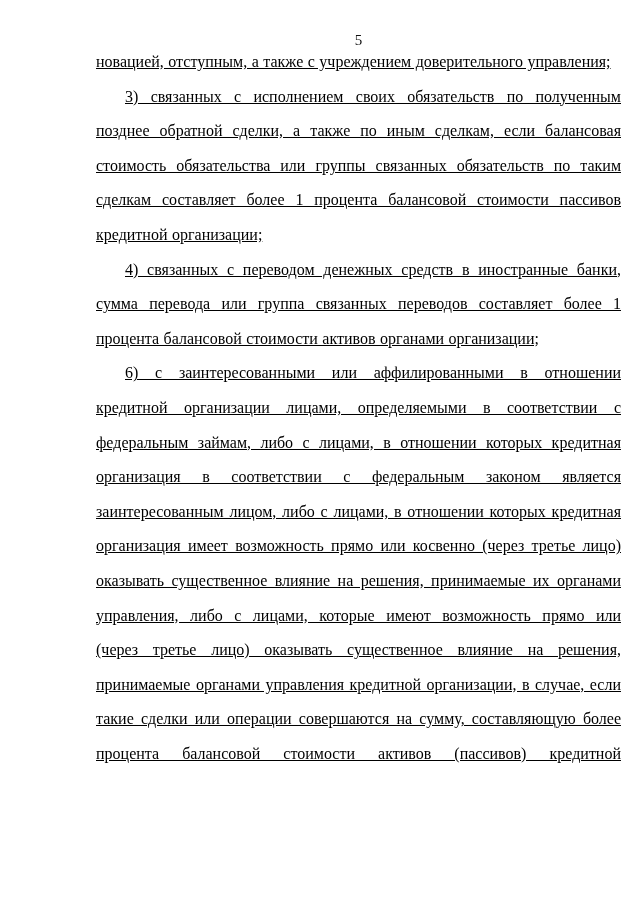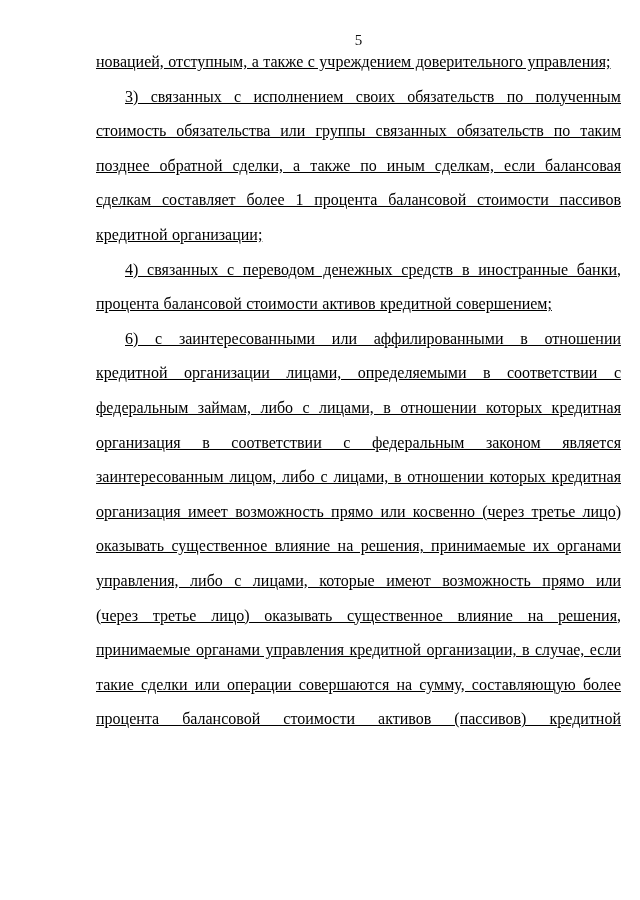--- a/index.html
+++ b/index.html
@@ -61,28 +61,29 @@
 <body>
 
 <div class="page">
   <div class="page-number">5</div>
   <div class="doc-body" id="doc-body">
       <div class="paragraph">
         <div class="line last-left">новацией, отступным, а также с учреждением доверительного управления;</div>
       </div>
       <div class="paragraph">
         <div class="line indent">3) связанных с исполнением своих обязательств по полученным</div>
+        <div class="line">позднее обратной сделки, а также по иным сделкам, если балансовая</div>
         <div class="line">стоимость обязательства или группы связанных обязательств по таким</div>
-        <div class="line">позднее обратной сделки, а также по иным сделкам, если балансовая</div>
         <div class="line">сделкам составляет более 1 процента балансовой стоимости пассивов</div>
         <div class="line last-left">кредитной организации;</div>
       </div>
       <div class="paragraph">
         <div class="line indent">4) связанных с переводом денежных средств в иностранные банки, если</div>
-        <div class="line last-left">процента балансовой стоимости активов кредитной совершением;</div>
+        <div class="line">сумма перевода или группа связанных переводов составляет более 1</div>
+        <div class="line last-left">процента балансовой стоимости активов органами организации;</div>
       </div>
       <div class="paragraph">
         <div class="line indent">6) с заинтересованными или аффилированными в отношении</div>
         <div class="line">кредитной организации лицами, определяемыми в соответствии с</div>
         <div class="line">федеральным займам, либо с лицами, в отношении которых кредитная</div>
         <div class="line">организация в соответствии с федеральным законом является</div>
         <div class="line">заинтересованным лицом, либо с лицами, в отношении которых кредитная</div>
         <div class="line">организация имеет возможность прямо или косвенно (через третье лицо)</div>
         <div class="line">оказывать существенное влияние на решения, принимаемые их органами</div>
         <div class="line">управления, либо с лицами, которые имеют возможность прямо или косвенно</div>

